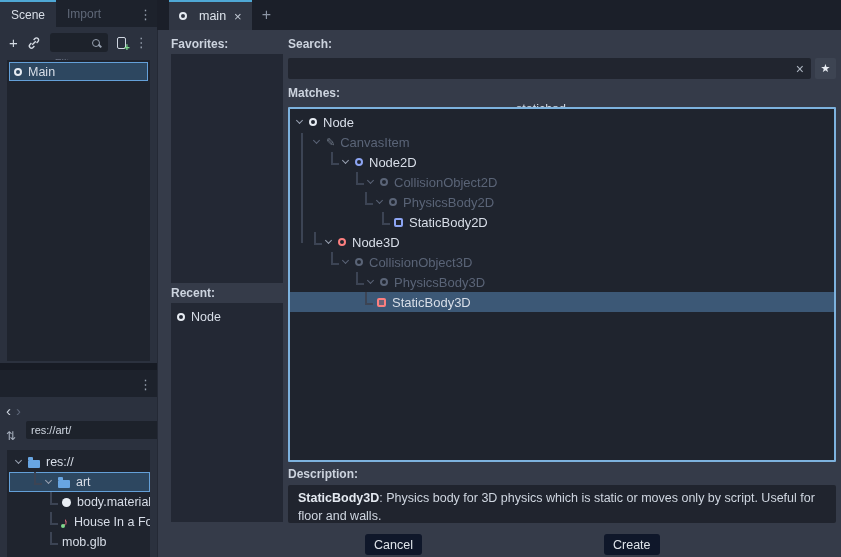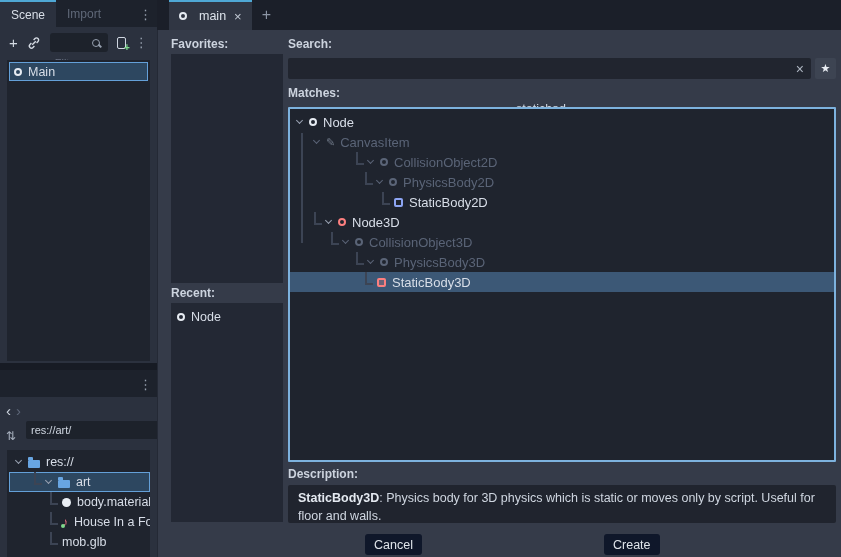--- a/index.html
+++ b/index.html
@@ -209,20 +209,26 @@
     <div class="row d0">
       <span class="chev"></span>
       <span class="circ"></span>
       <span>Node</span>
     </div>
     <div class="row d1 dim">
       <span class="chev"></span>
       <span class="brush">✎</span>
       <span>CanvasItem</span>
     </div>
+    <div class="row d2">
+      <span class="conn"></span>
+      <span class="chev"></span>
+      <span class="circ blue"></span>
+      <span>Node2D</span>
+    </div>
     <div class="row d3 dim">
       <span class="conn"></span>
       <span class="chev"></span>
       <span class="circ dimc"></span>
       <span>CollisionObject2D</span>
     </div>
     <div class="row d4 dim">
       <span class="conn"></span>
       <span class="chev"></span>
       <span class="circ dimc"></span>

